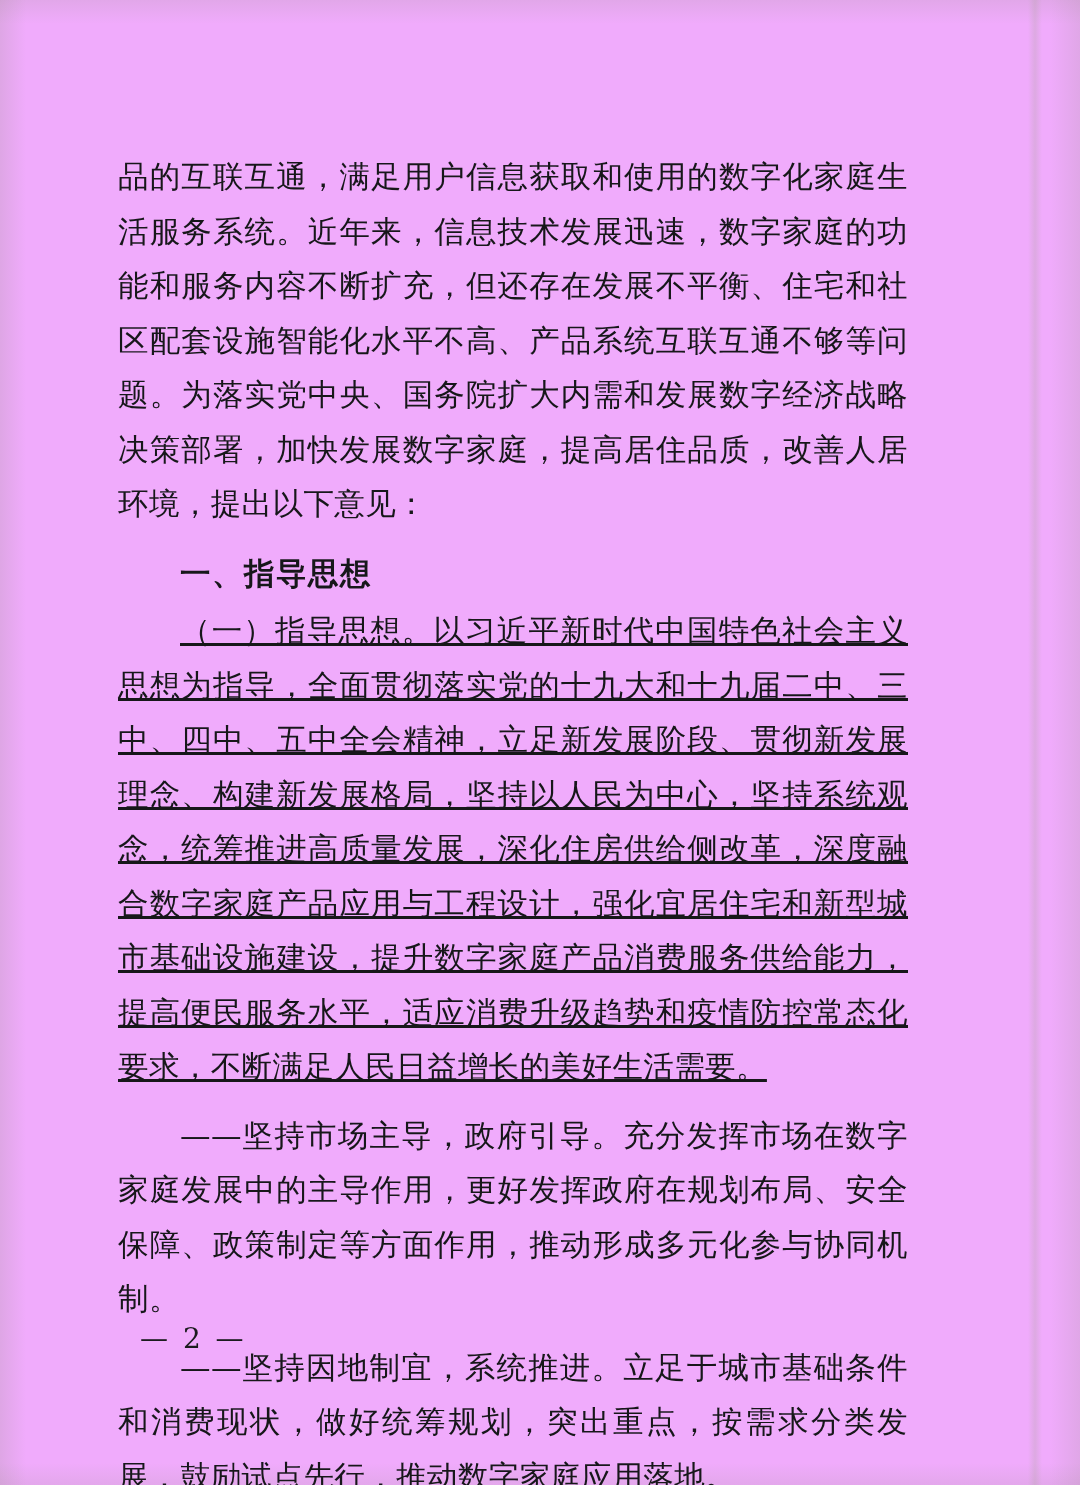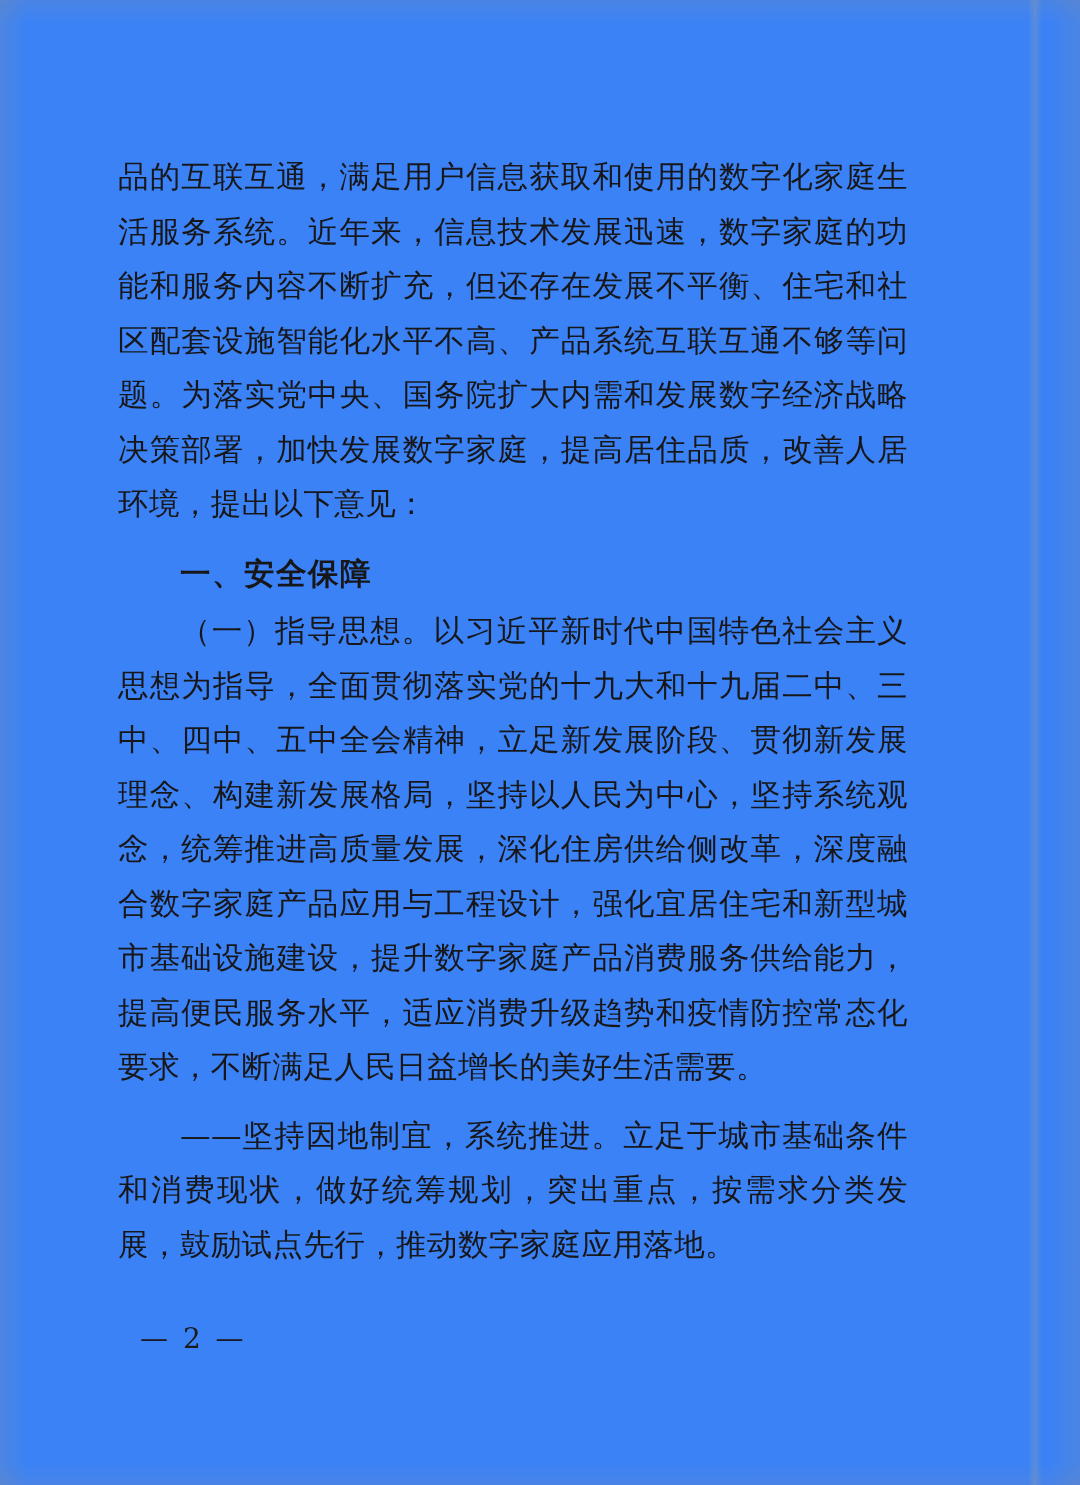--- a/index.html
+++ b/index.html
@@ -10,21 +10,21 @@
     width: 1080px;
     height: 1485px;
     background: #ffffff;
     font-family: "DejaVu Serif", serif;
     overflow: hidden;
   }
   .page {
     position: relative;
     width: 1080px;
     height: 1485px;
-    background: #3b82f6;
+    background: #f0abfc;
     box-sizing: border-box;
     padding-left: 32px;
   }
   
   .page::before {
     content: "";
     position: absolute;
     inset: 0;
     background:
       linear-gradient(90deg, rgba(150,145,135,0.20) 0px, rgba(255,255,255,0) 26px),
@@ -54,20 +54,21 @@
     font-size: 30.5px;
     line-height: 54.5px;
     color: #17171a;
     text-align: justify;
     text-justify: inter-ideograph;
     letter-spacing: 0.4px;
     font-family: "DejaVu Serif", serif;
   }
   .indent {
     text-indent: 62px;
+    text-decoration: underline;
   }
   .indent-dash {
     text-indent: 62px;
   }
   .heading {
     font-weight: bold;
     text-indent: 62px;
     letter-spacing: 1.5px;
   }
   .para-gap {
@@ -87,25 +88,26 @@
 </style>
 </head>
 <body>
 
 <div class="page">
 
   <div class="content">
 
     <p class="body">品的互联互通，满足用户信息获取和使用的数字化家庭生活服务系统。近年来，信息技术发展迅速，数字家庭的功能和服务内容不断扩充，但还存在发展不平衡、住宅和社区配套设施智能化水平不高、产品系统互联互通不够等问题。为落实党中央、国务院扩大内需和发展数字经济战略决策部署，加快发展数字家庭，提高居住品质，改善人居环境，提出以下意见：</p>
 
-    <p class="heading para-gap">一、安全保障</p>
+    <p class="heading para-gap">一、指导思想</p>
 
     <p class="indent">（一）指导思想。以习近平新时代中国特色社会主义思想为指导，全面贯彻落实党的十九大和十九届二中、三中、四中、五中全会精神，立足新发展阶段、贯彻新发展理念、构建新发展格局，坚持以人民为中心，坚持系统观念，统筹推进高质量发展，深化住房供给侧改革，深度融合数字家庭产品应用与工程设计，强化宜居住宅和新型城市基础设施建设，提升数字家庭产品消费服务供给能力，提高便民服务水平，适应消费升级趋势和疫情防控常态化要求，不断满足人民日益增长的美好生活需要。</p>
 
 
+    <p class="indent-dash para-gap">——坚持市场主导，政府引导。充分发挥市场在数字家庭发展中的主导作用，更好发挥政府在规划布局、安全保障、政策制定等方面作用，推动形成多元化参与协同机制。</p>
 
     <p class="indent-dash para-gap">——坚持因地制宜，系统推进。立足于城市基础条件和消费现状，做好统筹规划，突出重点，按需求分类发展，鼓励试点先行，推动数字家庭应用落地。</p>
 
   </div>
 
   <div class="footer">— 2 —</div>
 
 </div>
 
 </body></html>

